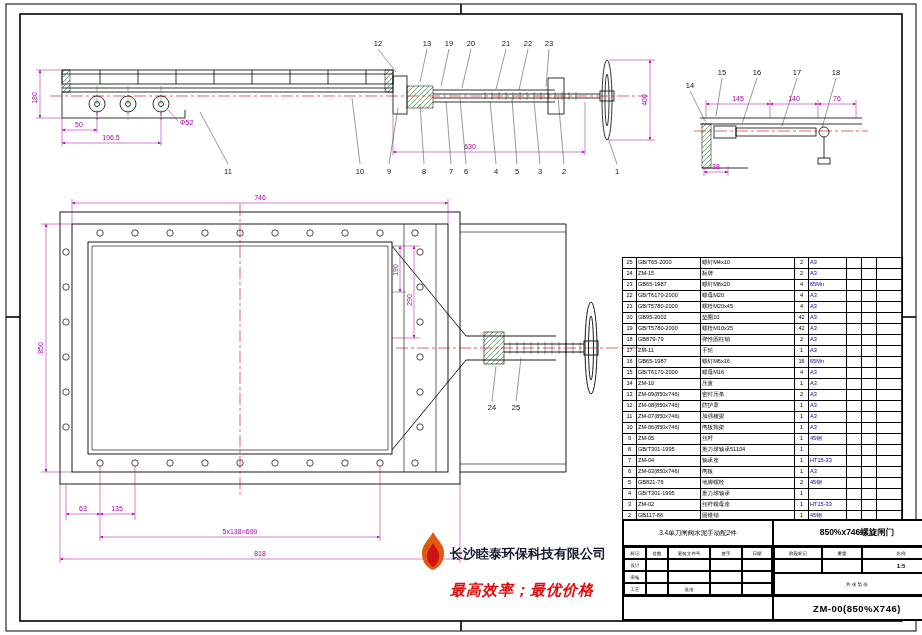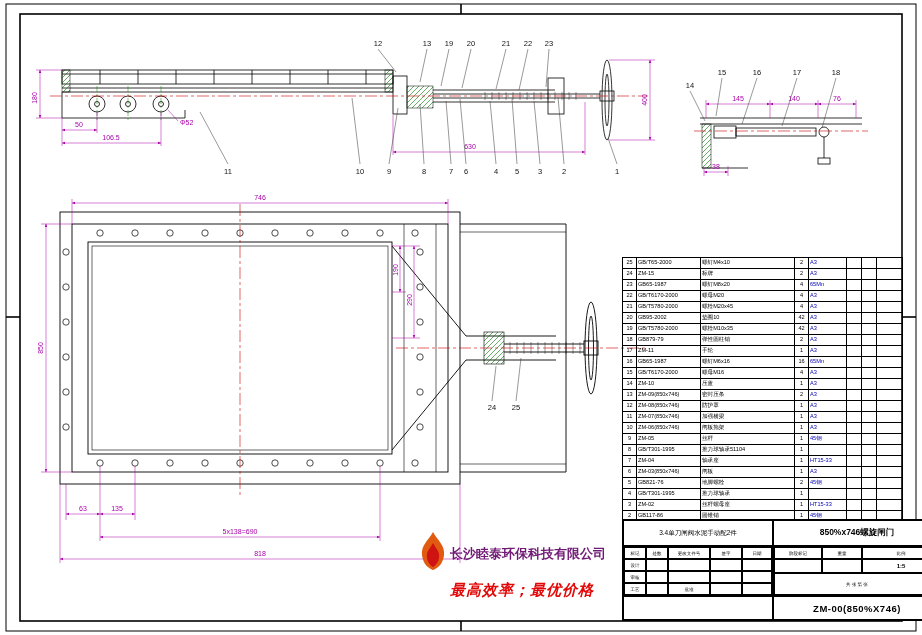--- a/index.html
+++ b/index.html
@@ -32,21 +32,21 @@
   .tb-meta{display:grid;grid-template-columns:48px 40px 1fr;grid-template-rows:12px 14px 1fr;
            width:100%;height:100%;}
   .tbm{border:0.4px solid #000;display:flex;align-items:center;justify-content:center;
        font-size:4.5px;overflow:hidden;box-sizing:border-box;}
   .tbm.big{font-size:6px;font-weight:bold;}
   .tbm.span3{grid-column:1/4;}
   
   .company{position:absolute;left:418px;top:531px;width:208px;}
   .company-row{display:flex;align-items:center;gap:2px;}
   .company-name{font-family:"Liberation Serif","DejaVu Serif",serif;font-weight:bold;
-                font-size:13px;color:#701a75;white-space:nowrap;}
+                font-size:13px;color:#0f172a;white-space:nowrap;}
   .company-slogan{font-family:"Liberation Serif","DejaVu Serif",serif;font-weight:bold;
                 font-size:15px;color:#e20808;margin-top:4px;letter-spacing:1px;text-align:center;white-space:nowrap;font-style:italic;}
 </style>
 </head>
 <body>
 
 <div class="sheet">
 
 <svg class="canvas" width="922" height="635" viewBox="0 0 922 635">
   <defs>

